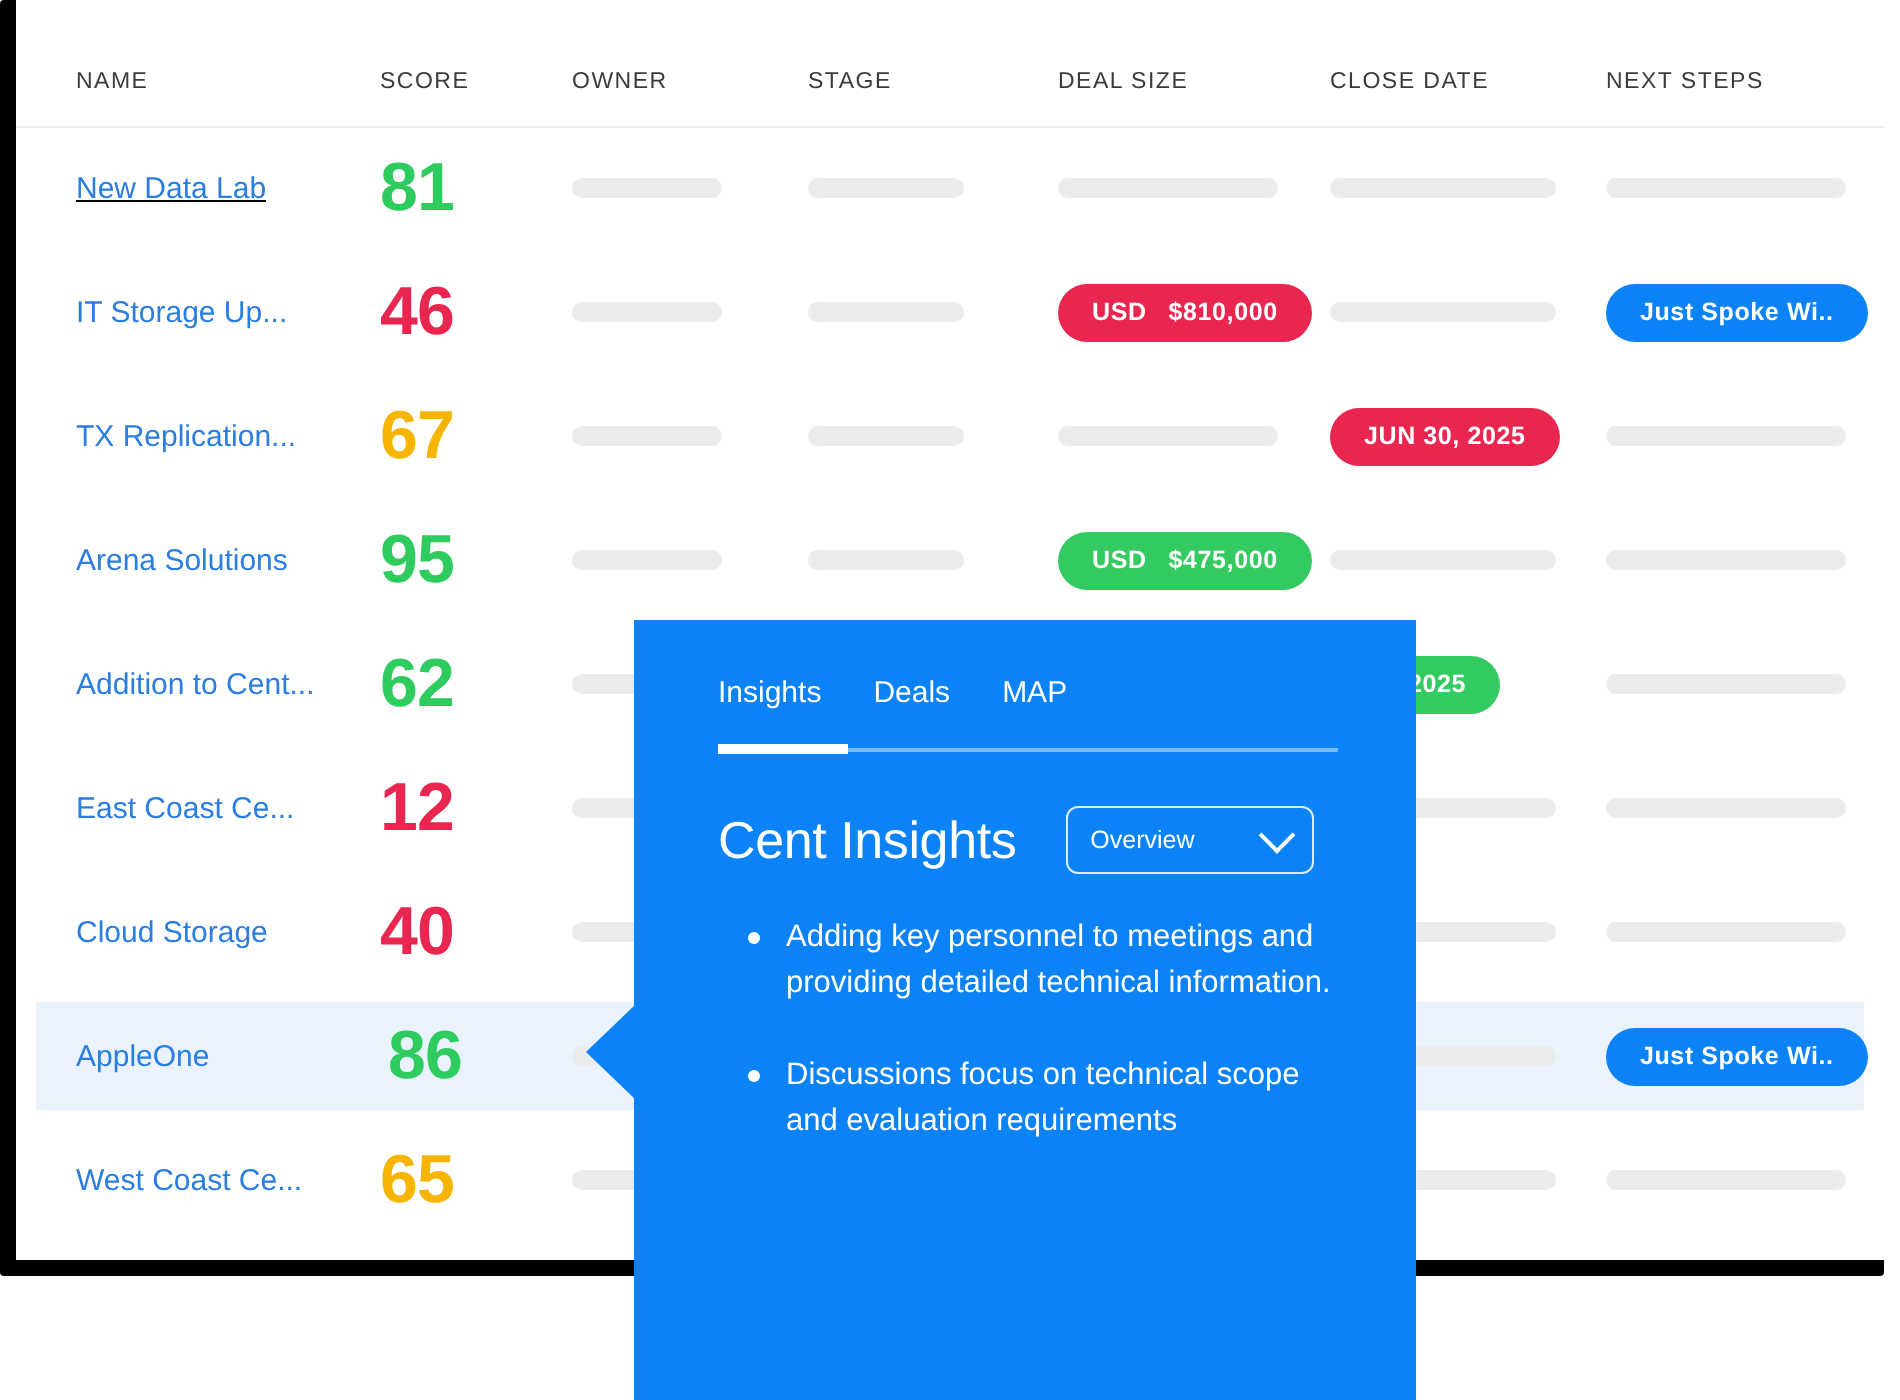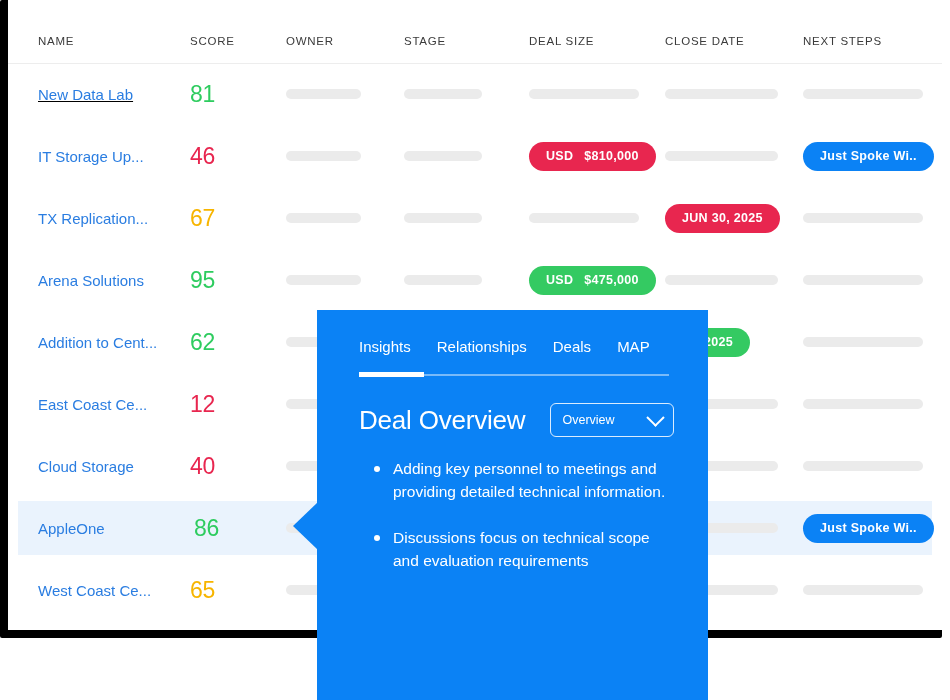--- a/index.html
+++ b/index.html
@@ -89,22 +89,22 @@
     align-items: center;
   }
 
   .name {
     font-size: 15px;
     color: #2a7de1;
     white-space: nowrap;
   }
 
   .score {
-    font-size: 23px;
-    font-weight: 400;
+    font-size: 34px;
+    font-weight: 700;
     letter-spacing: -0.4px;
   }
   .score.green  { color: #2ecc5f; }
   .score.red    { color: #e8264f; }
   .score.orange { color: #f7b500; }
 
   .ph {
     height: 10px;
     border-radius: 5px;
     background: #ebebeb;
@@ -490,29 +490,28 @@
       </div>
 
     </div>
   </div>
 
   <div class="card-pointer"></div>
 
   <div class="card">
     <div class="tabs" id="tabs-host">
         <div class="tab">Insights</div>
-        <div class="tab">Relationships</div>
         <div class="tab">Deals</div>
         <div class="tab">MAP</div>
       </div>
     <div class="tab-rule"></div>
     <div class="tab-rule-active"></div>
 
     <div class="card-head">
-      <div class="card-title">Deal Overview</div>
+      <div class="card-title">Cent Insights</div>
       <div class="select">
         <span class="select-label">Overview</span>
         <span class="chev"></span>
       </div>
     </div>
 
     <div class="bullets" id="bullets-host">
         <div class="bullet"><span class="dot"></span><span>Adding key personnel to meetings and providing detailed technical information.</span></div>
         <div class="bullet"><span class="dot"></span><span>Discussions focus on technical scope and evaluation requirements</span></div>
       </div>

